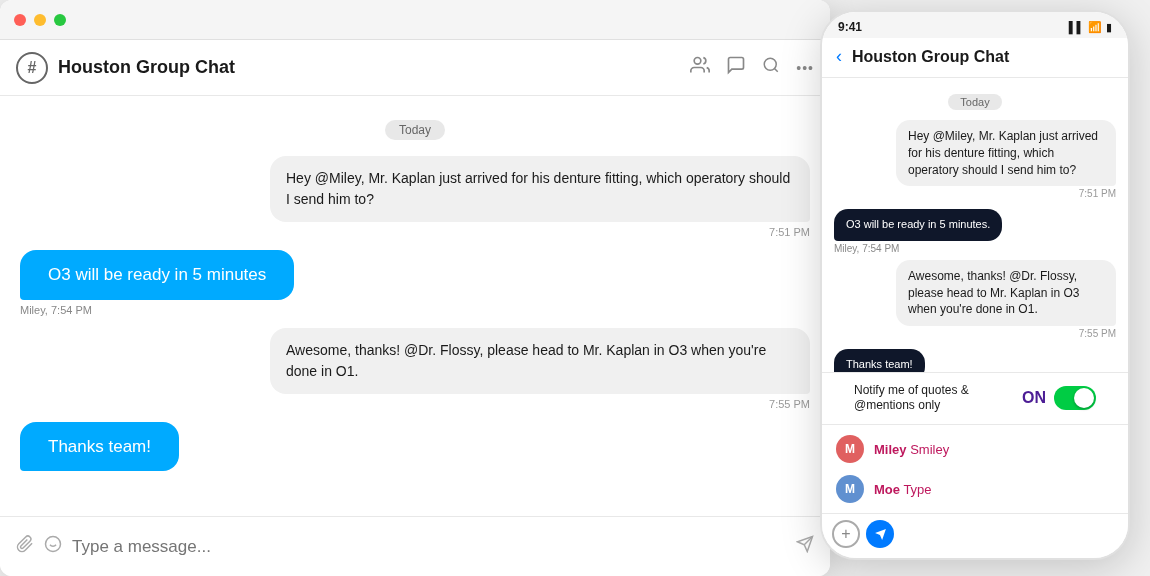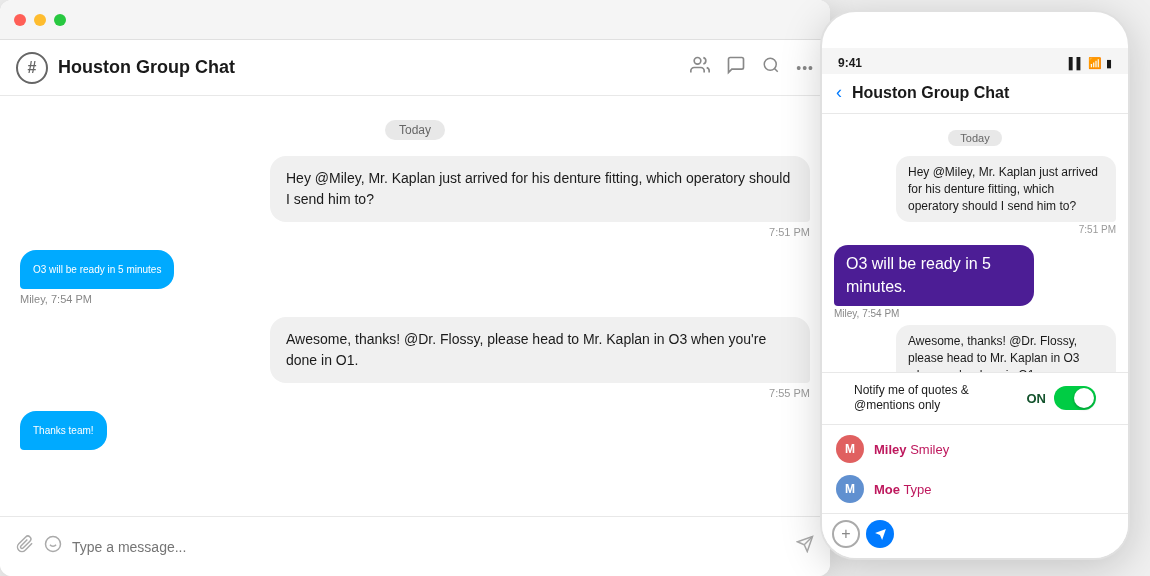--- a/index.html
+++ b/index.html
@@ -146,23 +146,23 @@
     
     .msg-sent {
       display: flex;
       justify-content: flex-start;
       margin-bottom: 4px;
     }
 
     .msg-sent .bubble {
       background: #00aaff;
       border-radius: 16px 16px 16px 4px;
-      padding: 12px 13px;
+      padding: 12px 28px;
       max-width: 380px;
-      font-size: 10px;
+      font-size: 17px;
       color: #fff;
       line-height: 1.5;
     }
 
     .msg-sender {
       font-size: 11px;
       color: #888;
       margin-bottom: 12px;
     }
 
@@ -181,21 +181,21 @@
     .input-icon {
       color: #aaa;
       font-size: 18px;
       cursor: pointer;
     }
 
     .message-input {
       flex: 1;
       border: none;
       outline: none;
-      font-size: 14px;
+      font-size: 17px;
       color: #333;
       background: transparent;
     }
 
     .send-btn {
       color: #aaa;
       font-size: 18px;
       cursor: pointer;
     }
 
@@ -215,21 +215,20 @@
       border: 2px solid #e0e0e0;
     }
 
     .phone-status-bar {
       background: #f5f5f5;
       padding: 8px 16px 4px;
       display: flex;
       align-items: center;
       justify-content: space-between;
       flex-shrink: 0;
-      margin-top: 36px;
     }
 
     .phone-time {
       font-size: 12px;
       font-weight: 600;
       color: #1a1a1a;
     }
 
     .phone-icons {
       display: flex;
@@ -306,25 +305,25 @@
       margin-bottom: 6px;
     }
 
     .phone-msg-sent {
       display: flex;
       justify-content: flex-start;
       margin-bottom: 2px;
     }
 
     .phone-msg-sent .pbubble {
-      background: #4c1d95;
+      background: #0f172a;
       border-radius: 14px 14px 14px 4px;
       padding: 8px 12px;
       max-width: 200px;
-      font-size: 16px;
+      font-size: 11px;
       color: #fff;
       line-height: 1.4;
     }
 
     .phone-sender {
       font-size: 10px;
       color: #888;
       margin-bottom: 6px;
     }
 
@@ -347,23 +346,23 @@
       line-height: 1.3;
     }
 
     .notify-right {
       display: flex;
       align-items: center;
       gap: 8px;
     }
 
     .notify-on {
-      font-size: 13px;
+      font-size: 16px;
       font-weight: 600;
-      color: #14532d;
+      color: #4c1d95;
     }
 
     .toggle {
       width: 42px;
       height: 24px;
       background: #00cc44;
       border-radius: 12px;
       position: relative;
       cursor: pointer;
     }

